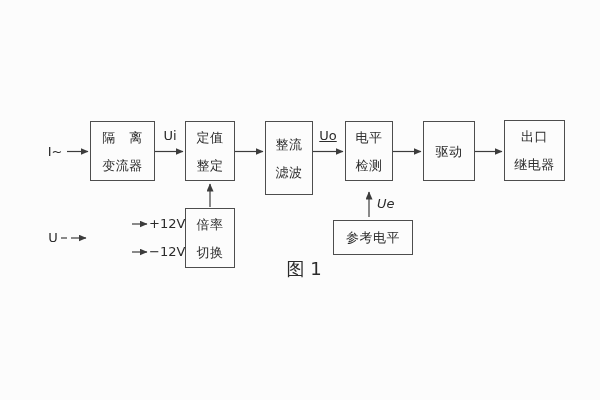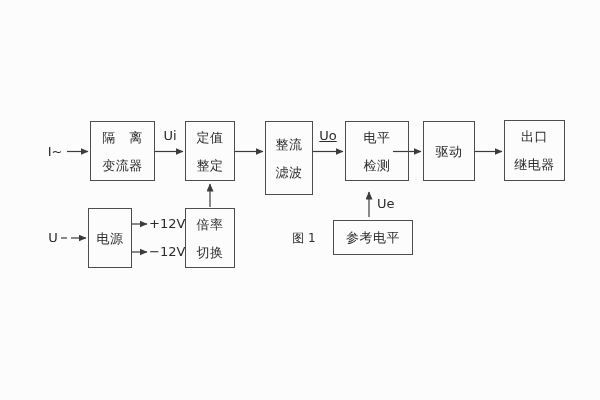--- a/index.html
+++ b/index.html
@@ -31,35 +31,35 @@
     position:absolute;
     font-size:13px;
     line-height:1;
     white-space:nowrap;
   }
   .lbl.center{text-align:center;}
   
   .b-isolation{left:90px;top:121px;width:65px;height:60px;}
   .b-setting{left:185px;top:121px;width:50px;height:60px;}
   .b-rectify{left:265px;top:121px;width:48px;height:74px;}
-  .b-level{left:345px;top:121px;width:64px;height:60px;}
+  .b-level{left:345px;top:121px;width:48px;height:60px;}
   .b-drive{left:423px;top:121px;width:52px;height:60px;}
   .b-relay{left:504px;top:120px;width:61px;height:61px;}
   .b-power{left:88px;top:208px;width:44px;height:60px;}
   .b-ratio{left:185px;top:208px;width:50px;height:60px;}
   .b-ref{left:333px;top:220px;width:80px;height:35px;}
   
   .l-iin{left:42px;top:145px;width:26px;}
   .l-uin{left:45px;top:231px;width:16px;}
   .l-ui{left:157px;top:129px;width:26px;}
   .l-uo{left:312px;top:129px;width:32px;text-decoration:underline;}
-  .l-ue{left:377px;top:197px;width:28px;}
+  .l-ue{left:377px;top:197px;width:28px;font-style:italic;}
   .l-p12{left:149px;top:217px;width:36px;}
   .l-m12{left:149px;top:245px;width:36px;}
-  .l-caption{left:286px;top:232px;width:36px;font-size:12px;}
+  .l-caption{left:286px;top:260px;width:36px;font-size:18px;}
 </style>
 </head>
 <body>
 
 <div class="canvas">
 
   <svg class="wires" width="600" height="400" viewBox="0 0 600 400">
     <defs>
       <marker id="ah" markerWidth="9" markerHeight="8" refX="7.5" refY="3.5" orient="auto" markerUnits="userSpaceOnUse">
         <path d="M0,0 L8,3.5 L0,7 Z" fill="#3c3c3c"></path>
@@ -103,23 +103,20 @@
 
   <div class="box b-drive">
     <span>驱动</span>
   </div>
 
   <div class="box b-relay">
     <span>出口</span>
     <span>继电器</span>
   </div>
 
-  <div class="box b-power">
-    <span>电源</span>
-  </div>
 
   <div class="box b-ratio">
     <span>倍率</span>
     <span>切换</span>
   </div>
 
   <div class="box b-ref">
     <span>参考电平</span>
   </div>
 

